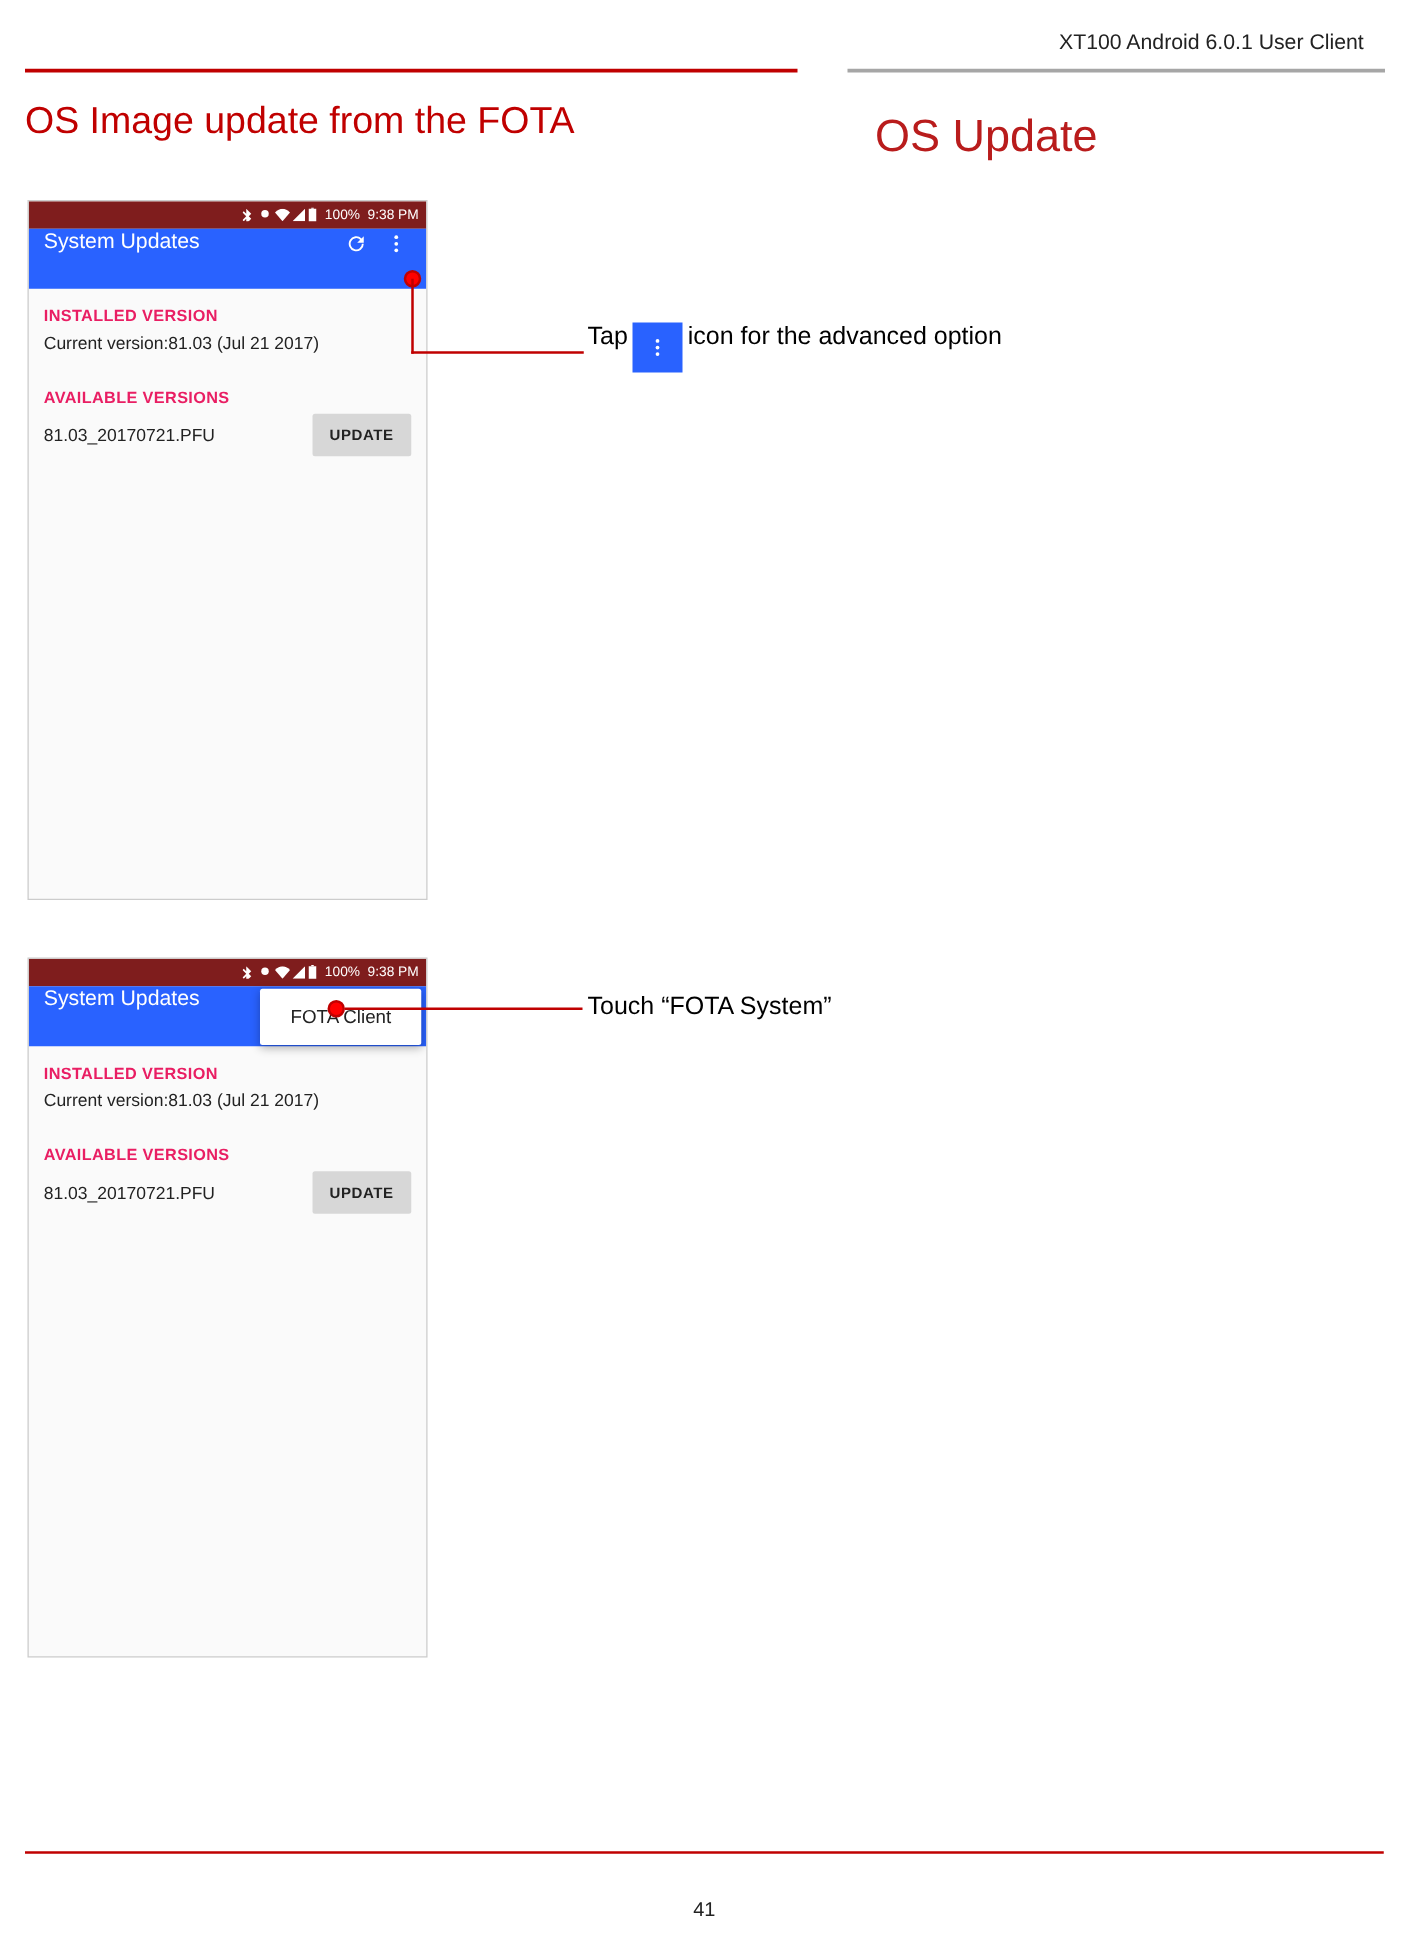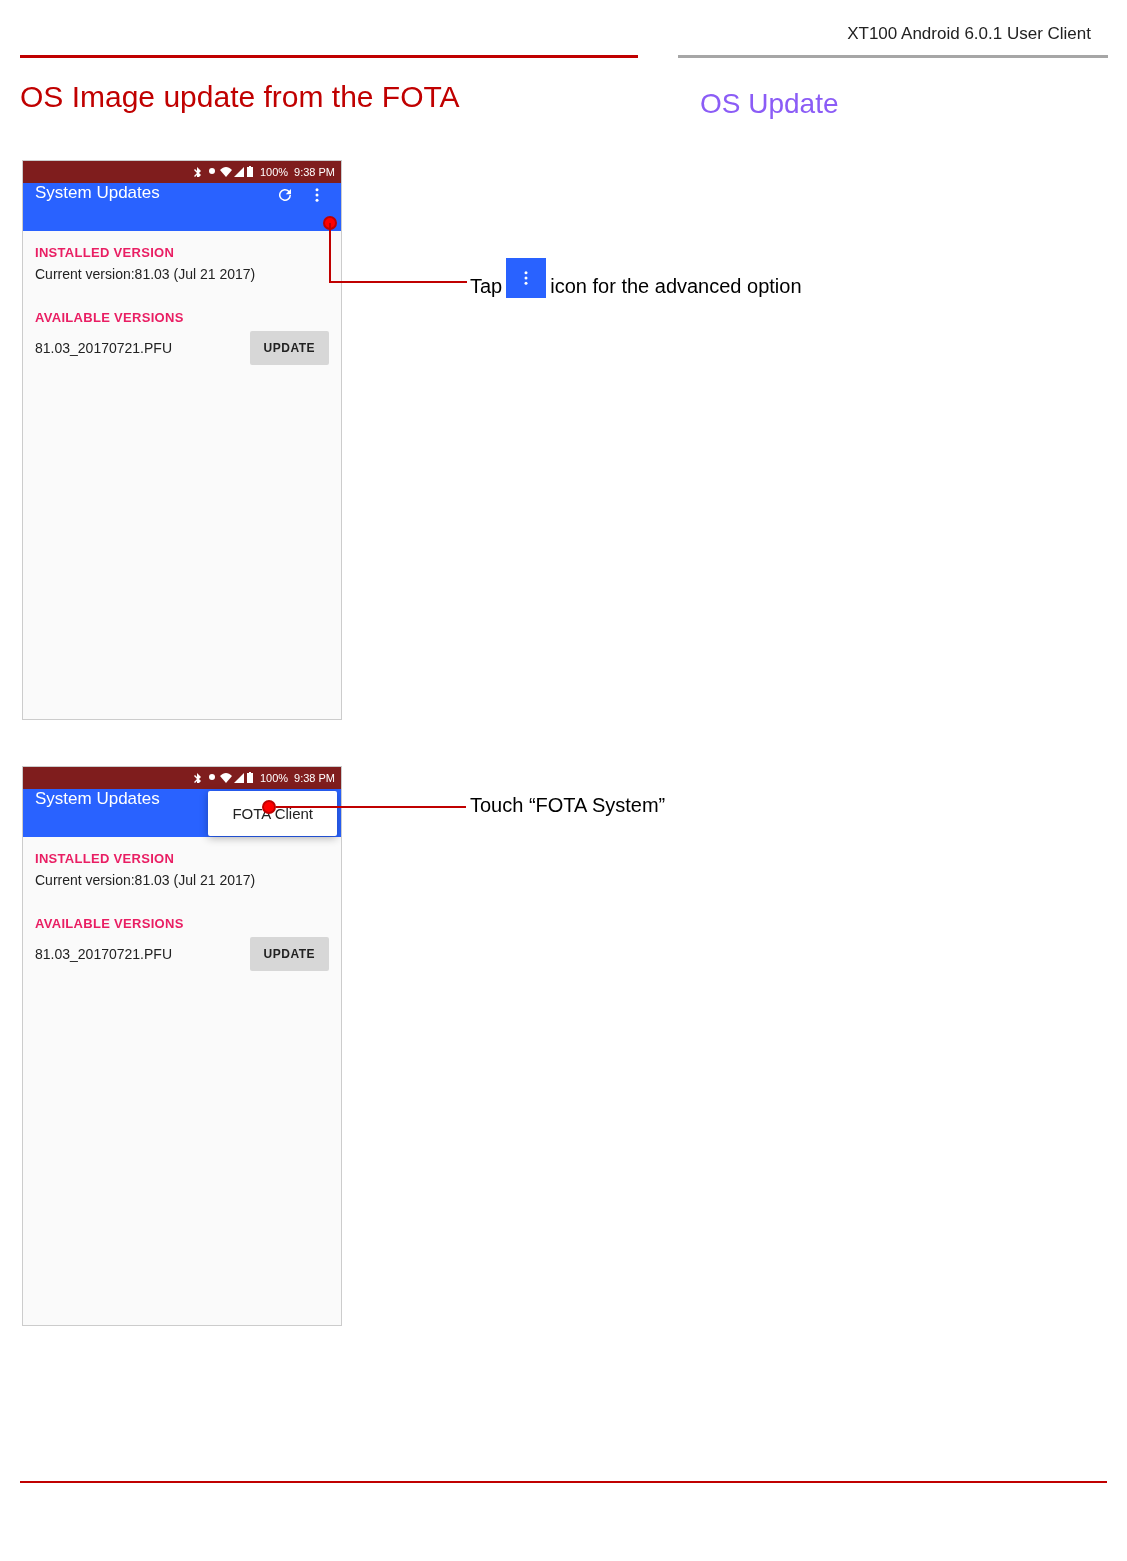--- a/index.html
+++ b/index.html
@@ -32,22 +32,22 @@
     top: 80px;
     left: 20px;
     font-size: 30px;
     color: #c00000;
     font-weight: 400;
   }
   .section-title {
     position: absolute;
     top: 88px;
     left: 700px;
-    font-size: 28px;
-    color: #8b5cf6;
+    font-size: 36px;
+    color: #b91c1c;
   }
 
   
   .phone {
     position: absolute;
     left: 22px;
     width: 320px;
     height: 560px;
     border: 1px solid #ccc;
     background:#fafafa;
@@ -129,21 +129,21 @@
     position:absolute;
     width:14px;height:14px;border-radius:50%;
     background:#ff0000;border:2px solid #c00000;
   }
 
   .instr1 {
     position:absolute;
     top: 258px;
     left: 470px;
     display:flex;
-    align-items:flex-end;
+    align-items:flex-start;
     gap:4px;
     font-size:20px;
     color:#000;
   }
   .mini-icon{
     width:40px;height:40px;background:#2962ff;
     display:flex;align-items:center;justify-content:center;
   }
   .mini-icon svg{fill:#fff}
 
@@ -276,13 +276,14 @@
   </div>
 </div>
 
 <div class="callout-dot" style="top:800px;left:262px"></div>
 <div class="callout-line-h" style="top:806px;left:276px;width:190px"></div>
 
 <div class="instr2">Touch “FOTA System”</div>
 
 <hr class="footer-rule">
 <div class="footer">
+  <div>41</div>
 </div>
 
 </body></html>

